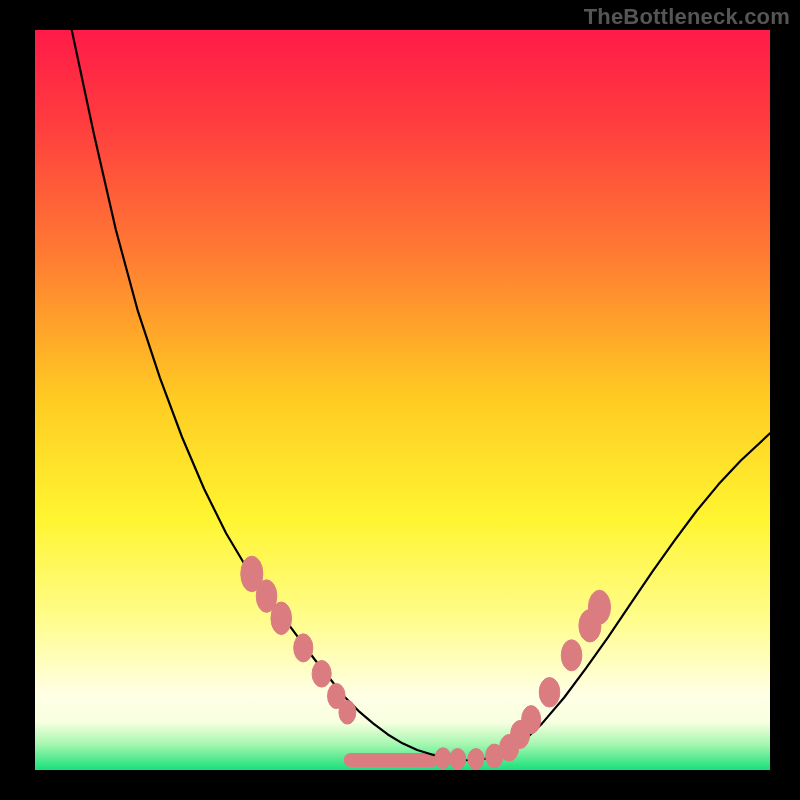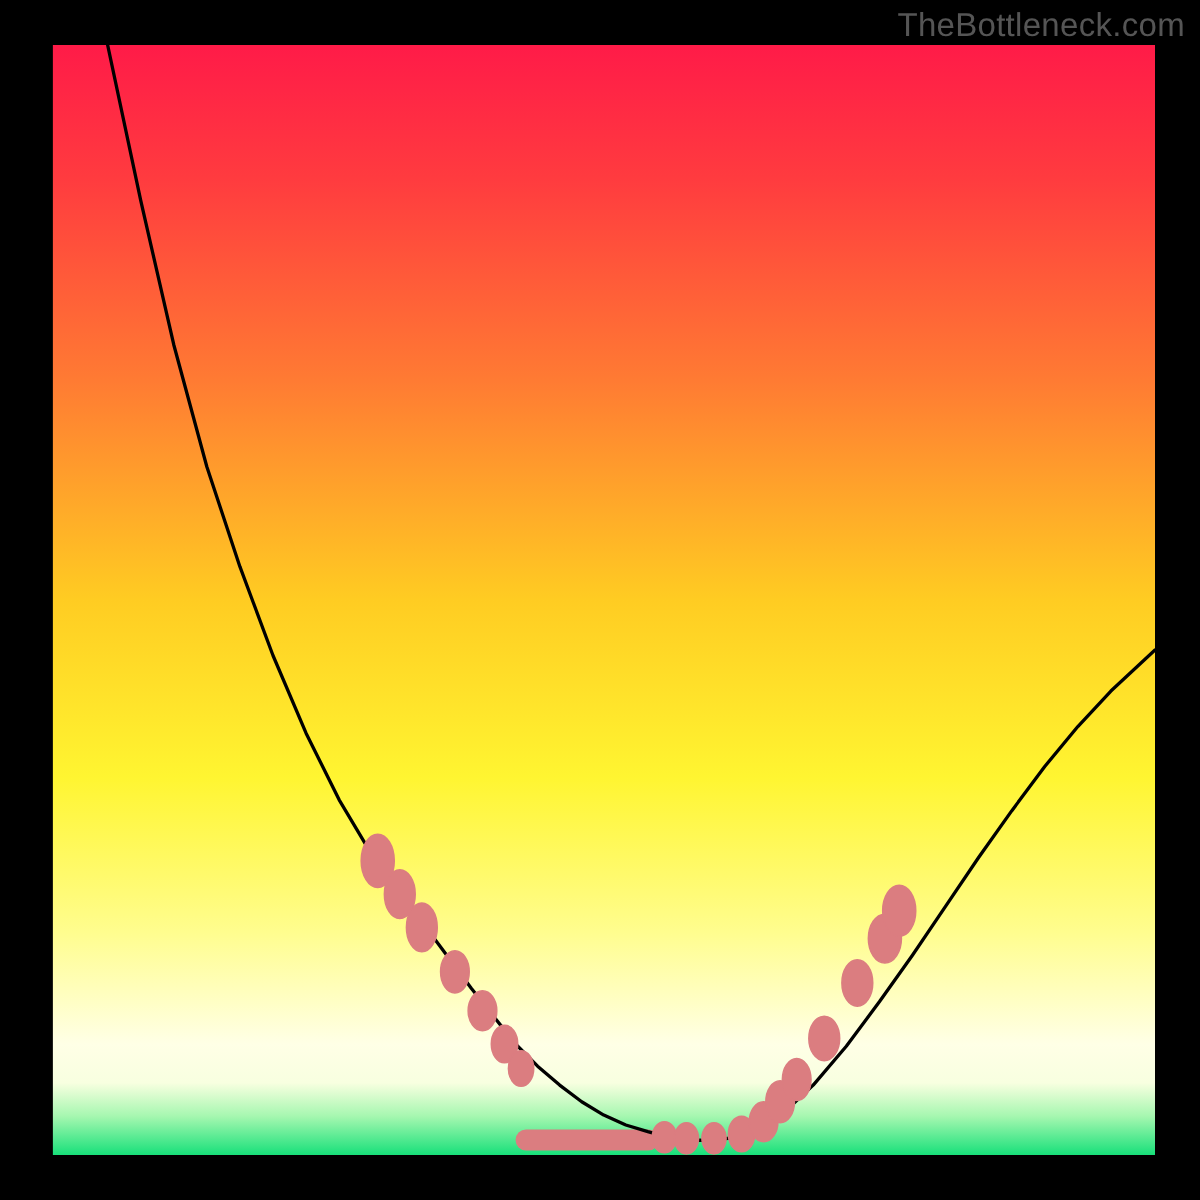--- a/index.html
+++ b/index.html
@@ -16,21 +16,21 @@
     width: 800px;
     height: 800px;
     background: #000;
   }
   .watermark {
     position: absolute;
     top: 4px;
     right: 10px;
     color: #555;
     font-size: 22px;
-    font-weight: 400;
+    font-weight: 700;
     letter-spacing: 0.2px;
     z-index: 20;
   }
   .plot-area {
     position: absolute;
     overflow: hidden;
   }
   .gradient-bg {
     position: absolute;
   }

